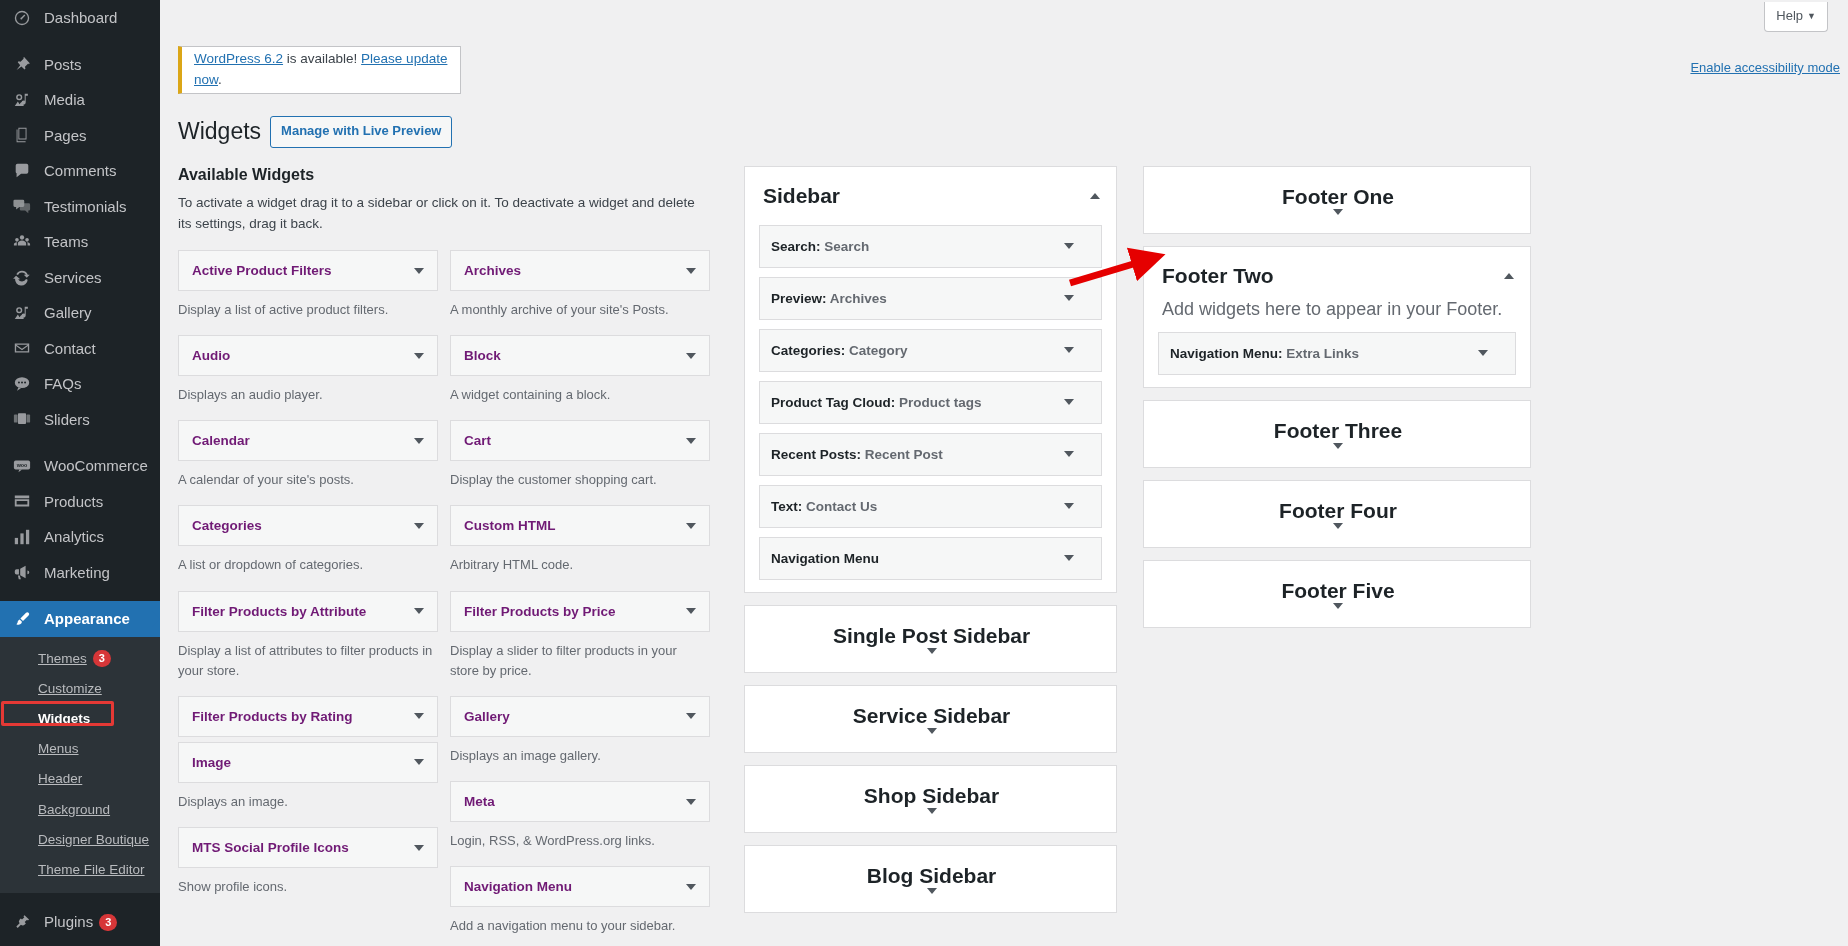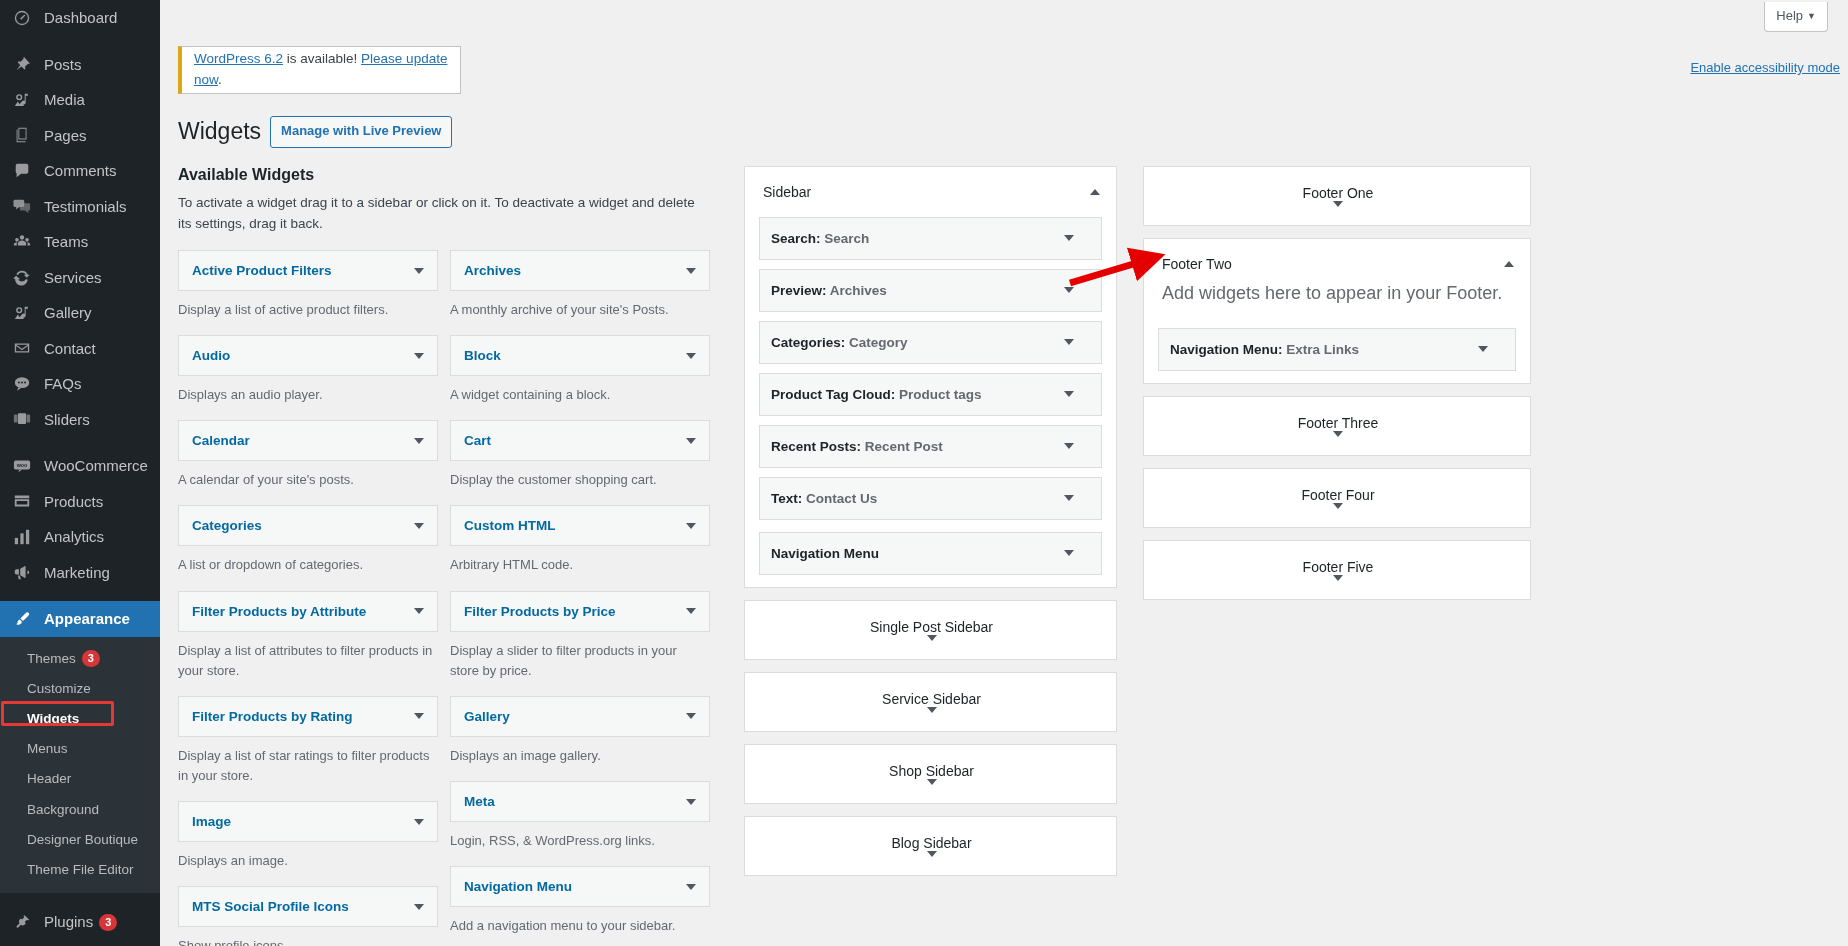--- a/index.html
+++ b/index.html
@@ -34,23 +34,23 @@
     background: #2271b1; color: #fff; font-weight: 600;
   }
   .menu-top.current .mi { opacity: 1; }
   .menu-top.current::after {
     content: ""; position: absolute; right: -8px; top: 50%;
     margin-top: -8px; border-width: 8px; border-style: solid;
     border-color: transparent transparent transparent #2271b1;
   }
   .submenu { background: #2c3338; padding: 7px 0 8px; }
   .submenu .sub-item {
-    display: block; padding: 6px 0 6px 27px;
+    display: block; padding: 6px 0 6px 38px;
     font-size: 13.5px; color: #b9bbbe; cursor: pointer;
-    position: relative; line-height: 1.35;
+    position: relative; line-height: 1.35; text-decoration: underline;
   }
   .submenu .sub-item.cur { color: #fff; font-weight: 700; }
   .sub-highlight {
     position: absolute; left: 1px; top: -3px;
     width: 113px; height: 25px;
     border: 3px solid #e53935; border-radius: 2px;
     pointer-events: none;
   }
   .awaiting {
     display: inline-block; background: #d63638; color: #fff;
@@ -101,46 +101,46 @@
   .sec-desc { font-size: 13.5px; line-height: 1.6; color: #3c434a; margin-bottom: 15px; }
 
   .widget-grid { display: flex; gap: 12px; }
   .wcol { flex: 1; min-width: 0; }
   .widget-card { margin-bottom: 5px; }
   .widget-top {
     background: #f6f7f7; border: 1px solid #dcdcde;
     display: flex; align-items: center; justify-content: space-between;
     padding: 12px 13px; cursor: move;
   }
-  .widget-top .wname { font-size: 13.5px; font-weight: 700; color: #0369a1; }
+  .widget-top .wname { font-size: 13.5px; font-weight: 700; color: #701a75; }
   .widget-desc { font-size: 13px; line-height: 1.55; color: #646970; padding: 9px 2px 10px 0; }
   .caret-d {
     width: 0; height: 0; border-left: 5px solid transparent;
     border-right: 5px solid transparent; border-top: 6px solid #50575e;
   }
   .caret-u {
     width: 0; height: 0; border-left: 5px solid transparent;
     border-right: 5px solid transparent; border-bottom: 6px solid #50575e;
   }
 
   
   .panel { background: #fff; border: 1px solid #dcdcde; margin-bottom: 12px; }
   .panel-head {
     display: flex; align-items: center; justify-content: space-between;
     padding: 17px 16px 17px 18px; cursor: pointer;
   }
-  .panel-head h3 { font-size: 14px; font-weight: 400; color: #1d2327; }
+  .panel-head h3 { font-size: 21px; font-weight: 700; color: #1d2327; }
   .panel-body { padding: 0 14px 12px 14px; }
   .panel-desc { font-size: 18px; color: #646970; padding: 0 2px 12px 4px; margin-top: -6px; }
   .inner-widget {
     background: #f6f7f7; border: 1px solid #dcdcde;
     display: flex; align-items: center; justify-content: space-between;
     padding: 13px 27px 13px 11px; margin-bottom: 9px; cursor: move;
   }
-  .inner-widget:last-child { margin-bottom: 0; margin-top: 12px; }
+  .inner-widget:last-child { margin-bottom: 0; }
   .iw-label { font-size: 13.5px; color: #1d2327; }
   .iw-label .k { font-weight: 700; }
   .iw-label .v { font-weight: 700; color: #646970; }
 
   .panel.tight .panel-head { padding: 18px 16px 18px 18px; flex-direction: column; }
 
   .arrow-layer { position: absolute; left: 0; top: 0; width: 1848px; height: 946px; pointer-events: none; }
 </style>
 </head>
 <body>
@@ -384,21 +384,20 @@
                   <span class="wname">Filter Products by Attribute</span>
                   <span class="caret-d"></span>
                 </div>
                 <div class="widget-desc">Display a list of attributes to filter products in your store.</div>
               </div>
               <div class="widget-card">
                 <div class="widget-top">
                   <span class="wname">Filter Products by Rating</span>
                   <span class="caret-d"></span>
                 </div>
-                <div class="widget-desc">Display a list of star ratings to filter products in your store.</div>
               </div>
               <div class="widget-card">
                 <div class="widget-top">
                   <span class="wname">Image</span>
                   <span class="caret-d"></span>
                 </div>
                 <div class="widget-desc">Displays an image.</div>
               </div>
               <div class="widget-card">
                 <div class="widget-top">

